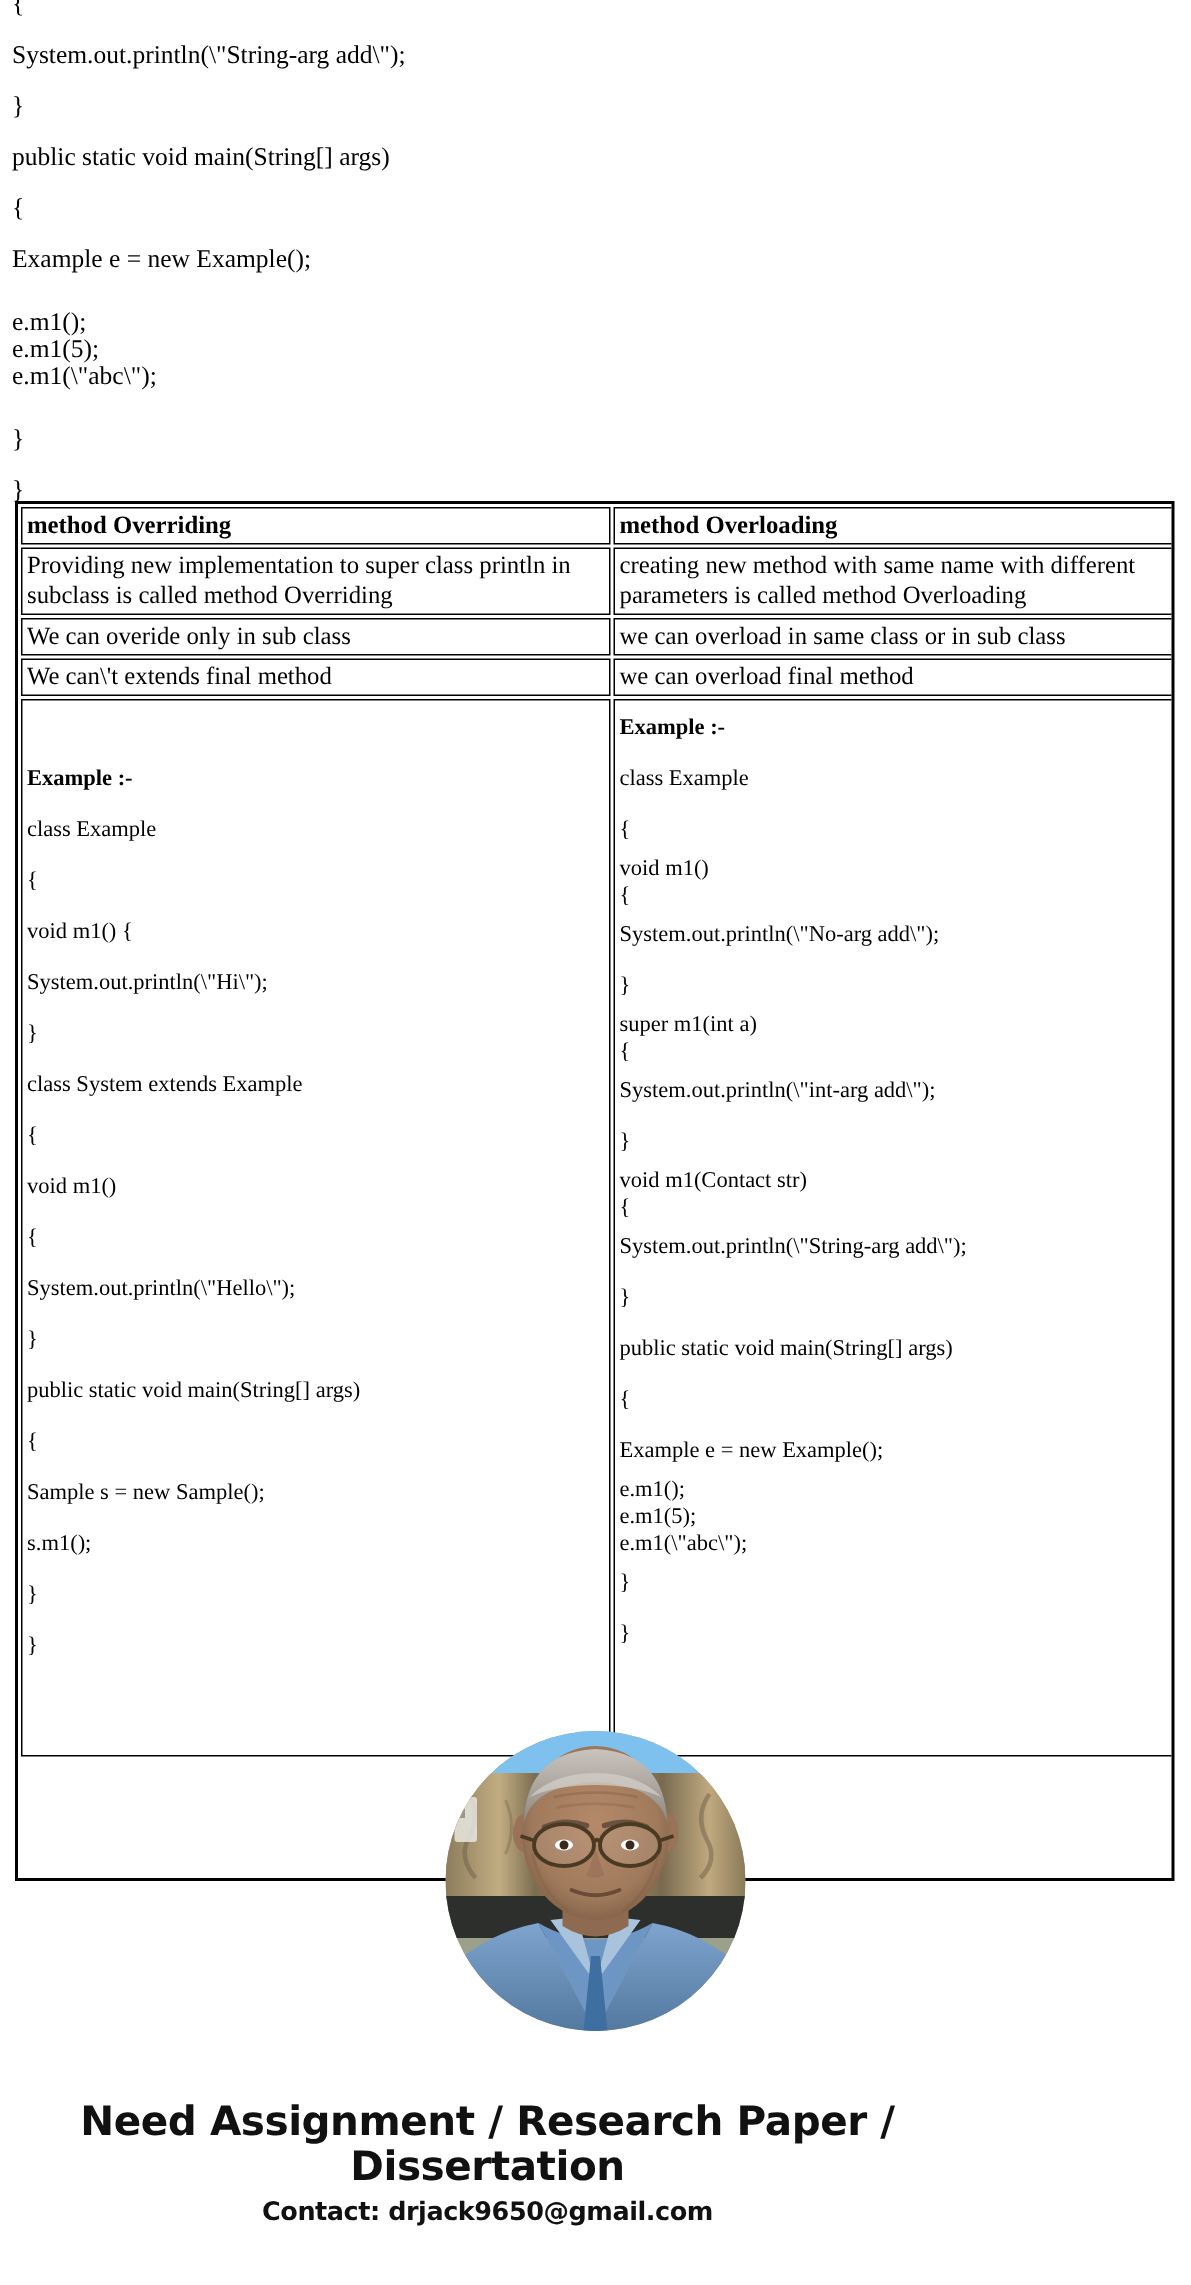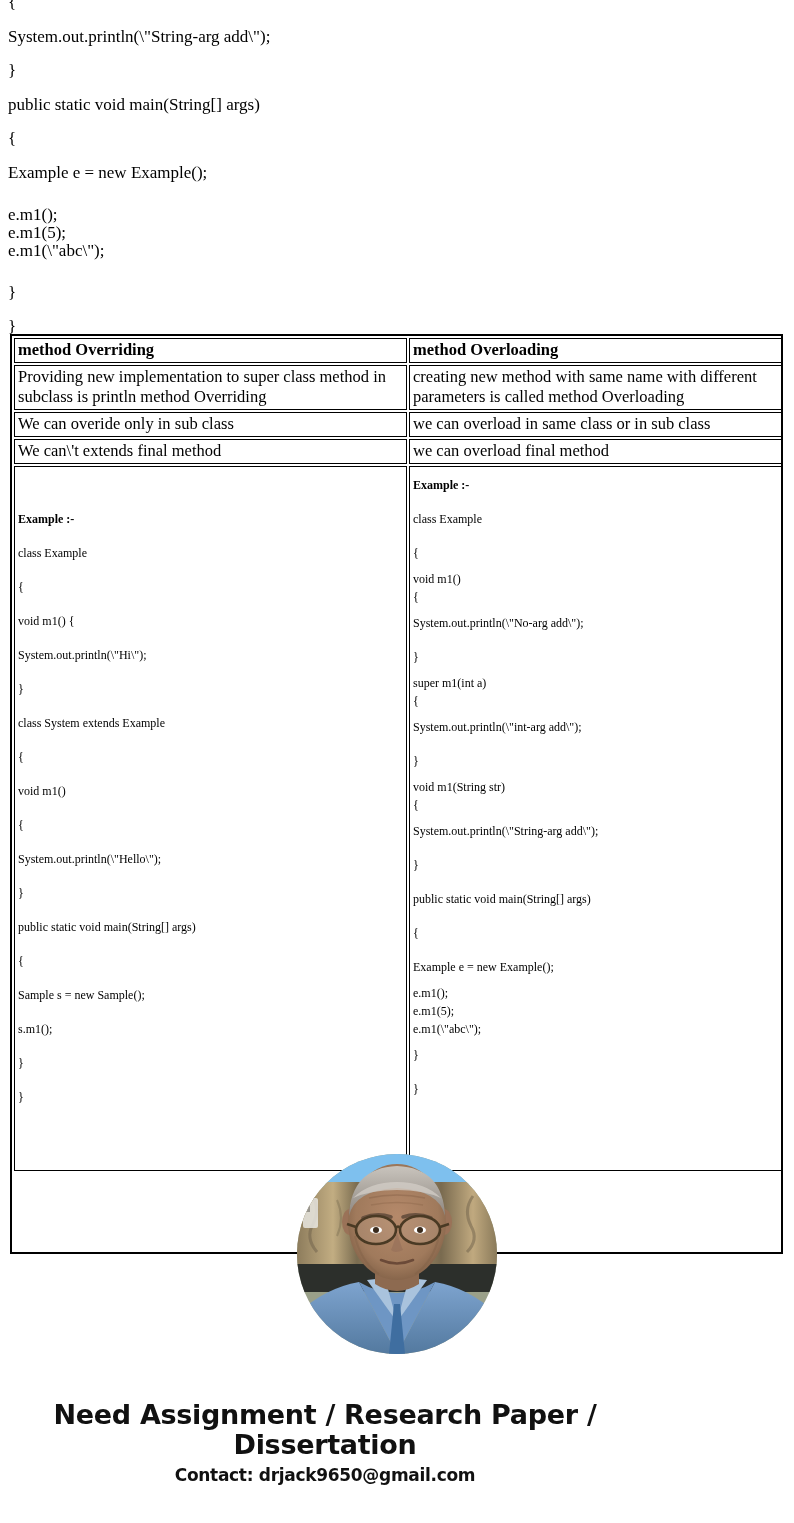--- a/index.html
+++ b/index.html
@@ -69,21 +69,21 @@
     line-height: 21px;
   }
   td.code-cell {
     height: 700px;
     padding: 0 3px;
     line-height: 20px;
   }
   td.code-cell p {
     margin: 0;
     padding: 0;
-    font-size: 12px;
+    font-size: 15px;
     line-height: 34px;
     white-space: pre-wrap;
   }
   td.code-cell p.tight  { line-height: 18px; }
   td.code-cell p.bold   { font-weight: bold; }
   td.code-cell p.blank  { line-height: 34px; }
 
   
   .avatar {
     position: absolute;
@@ -139,21 +139,21 @@
 </div>
 
 <div class="cmp-table">
   <table class="cmp">
     <tbody>
         <tr>
       <td class="col-left hdr">method Overriding</td>
       <td class="col-right hdr">method Overloading</td>
     </tr>
     <tr>
-      <td class="col-left">Providing new implementation to super class method in subclass is println method Overriding</td>
+      <td class="col-left">Providing new implementation to super class println in subclass is called method Overriding</td>
       <td class="col-right">creating new method with same name with different parameters is called method Overloading</td>
     </tr>
     <tr>
       <td class="col-left">We can overide only in sub class</td>
       <td class="col-right">we can overload in same class or in sub class</td>
     </tr>
     <tr>
       <td class="col-left">We can\'t extends final method</td>
       <td class="col-right">we can overload final method</td>
     </tr>
@@ -186,21 +186,21 @@
         <p>class Example</p>
         <p>{</p>
         <p class="tight">void m1()</p>
         <p class="tight">{</p>
         <p>System.out.println(\"No-arg add\");</p>
         <p>}</p>
         <p class="tight">super m1(int a)</p>
         <p class="tight">{</p>
         <p>System.out.println(\"int-arg add\");</p>
         <p>}</p>
-        <p class="tight">void m1(String str)</p>
+        <p class="tight">void m1(Contact str)</p>
         <p class="tight">{</p>
         <p>System.out.println(\"String-arg add\");</p>
         <p>}</p>
         <p>public static void main(String[] args)</p>
         <p>{</p>
         <p>Example e = new Example();</p>
         <p class="tight">e.m1();</p>
         <p class="tight">e.m1(5);</p>
         <p class="tight">e.m1(\"abc\");</p>
         <p>}</p>

